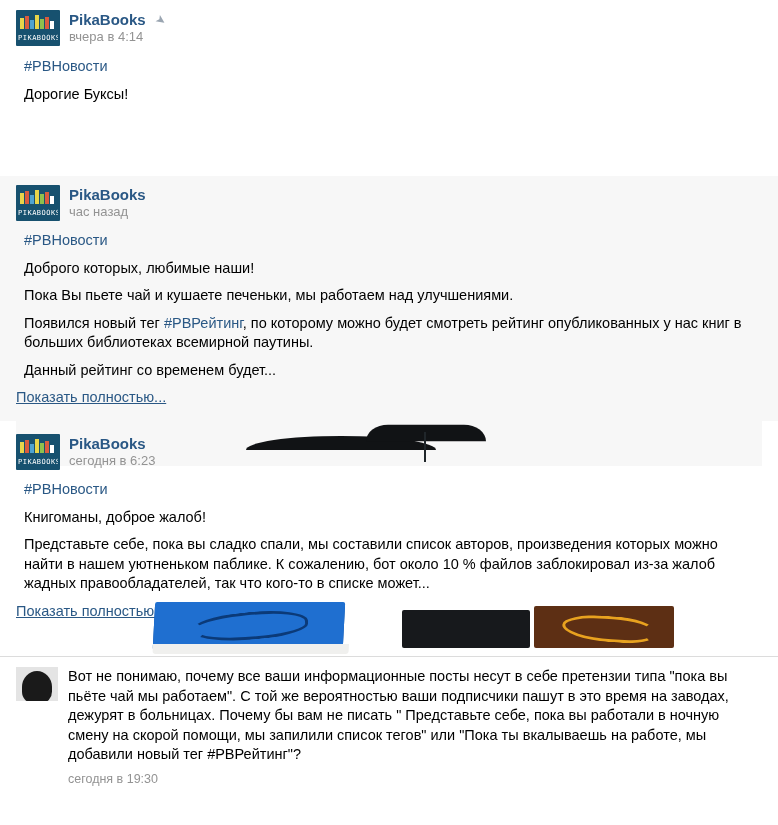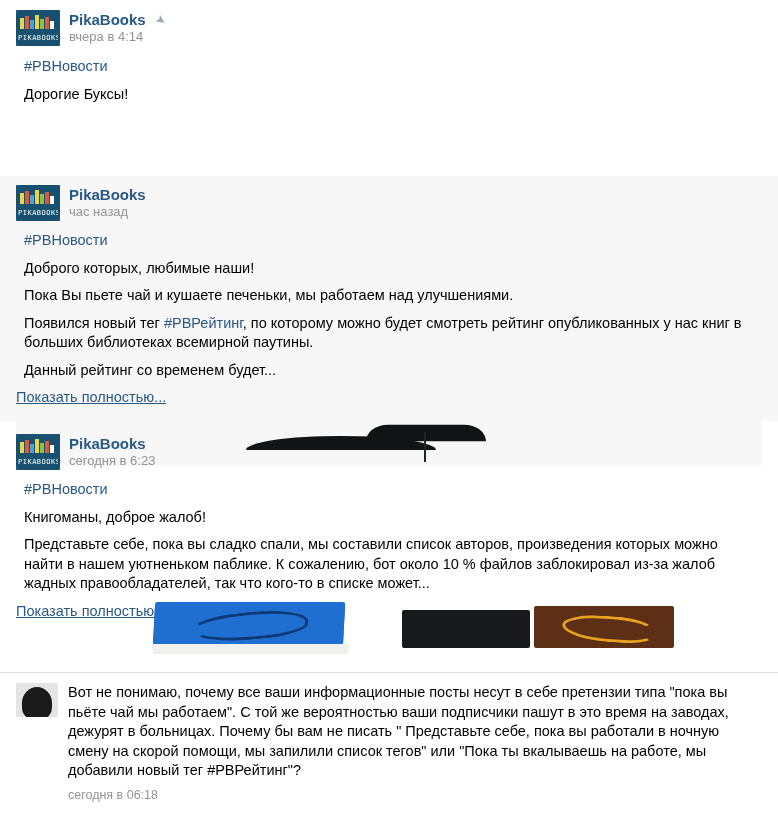--- a/index.html
+++ b/index.html
@@ -225,21 +225,21 @@
     border: 3px solid #e8a21f;
     border-radius: 50% 50% 40% 60%;
     border-right-color: transparent;
     transform: rotate(4deg);
   }
 
   
   #comment {
     position: absolute;
     left: 0;
-    top: 672px;
+    top: 656px;
     width: 778px;
     height: 153px;
     border-top: 1px solid #dcdcdc;
     padding: 10px 16px 0 16px;
     box-sizing: border-box;
     display: flex;
     gap: 10px;
   }
   .c-avatar {
     width: 42px;
@@ -374,17 +374,17 @@
       </div>
     </div>
   </div>
 
   <div id="comment">
     <div class="c-avatar">
       <div class="blob"></div>
     </div>
     <div class="c-body">
       <div class="c-text">Вот не понимаю, почему все ваши информационные посты несут в себе претензии типа "пока вы пьёте чай мы работаем".  С той же вероятностью ваши подписчики пашут в это время на заводах, дежурят в больницах. Почему бы вам не писать " Представьте себе, пока вы работали в ночную смену на скорой помощи, мы запилили список тегов" или "Пока ты вкалываешь на работе, мы добавили новый тег #РВРейтинг"?</div>
-      <span class="c-time">сегодня в 06:18</span>
+      <span class="c-time">сегодня в 19:30</span>
     </div>
   </div>
 
 </div>
 
 </body></html>

